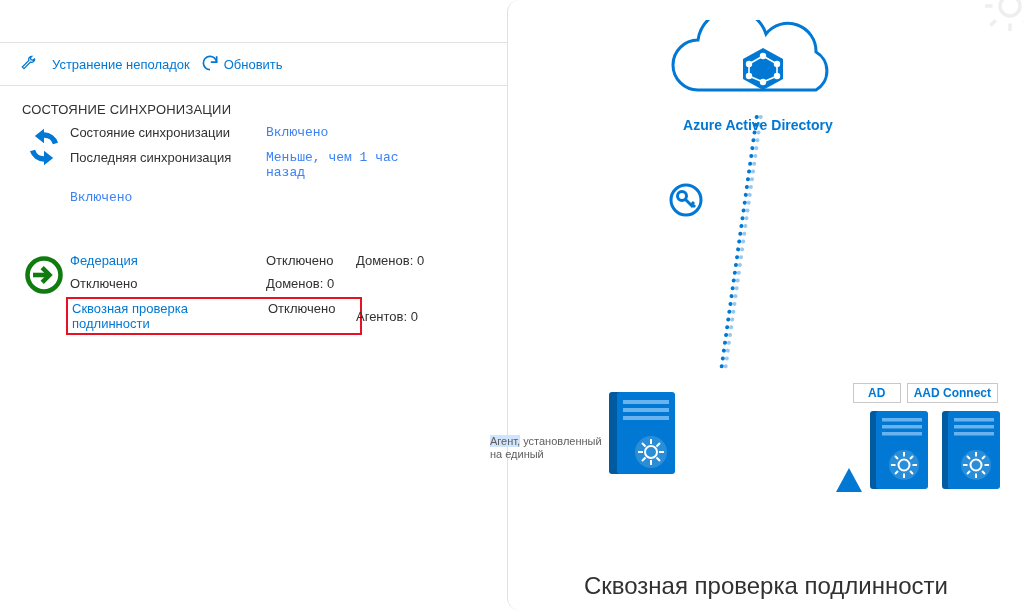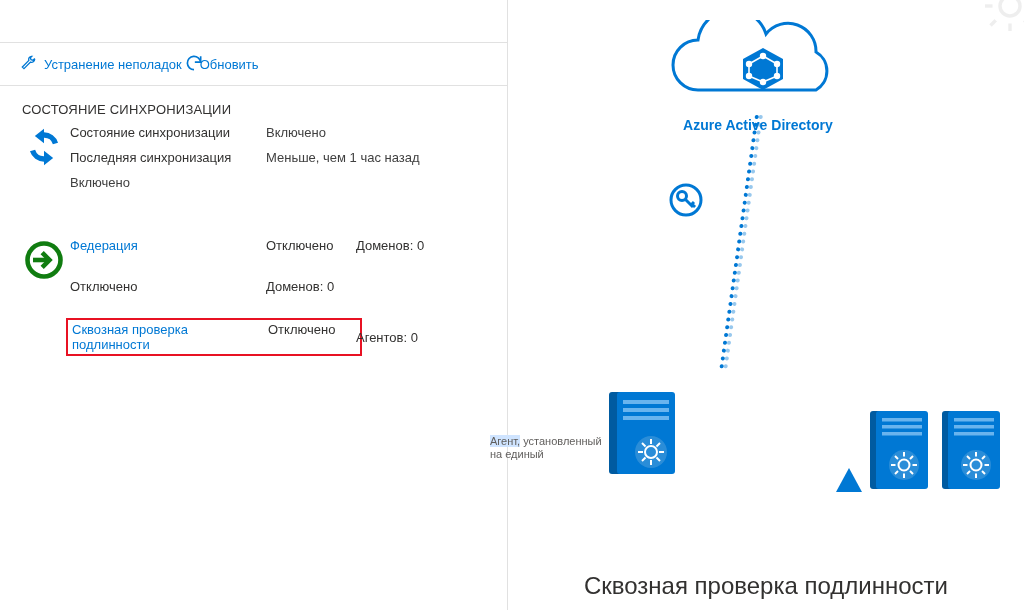--- a/index.html
+++ b/index.html
@@ -1,36 +1,36 @@
 <!DOCTYPE html>
 <html><head>
 <meta charset="utf-8">
 <style>
   * { box-sizing: border-box; }
   html, body { margin: 0; padding: 0; width: 1024px; height: 610px; font-family: "Segoe UI", Arial, sans-serif; font-size: 13px; color: #323130; background: #ffffff; overflow: hidden; }
   .root { display: flex; width: 1024px; height: 610px; }
   .left-pane { width: 555px; padding: 0; position: relative; }
-  .right-pane { width: 566px; border-left: 1px solid #e1e1e1; position: relative; background: #ffffff; }
-
-  .toolbar { display: flex; align-items: center; height: 44px; padding: 0 20px; border-top: 1px solid #e1e1e1; border-bottom: 1px solid #e1e1e1; margin-top: 42px; gap: 8px; }
+  .right-pane { width: 566px; border-left: 1px solid #e1e1e1; position: relative; background: #ffffff; border-radius: 12px; }
+
+  .toolbar { display: flex; align-items: center; height: 44px; padding: 0 20px; border-top: 1px solid #e1e1e1; border-bottom: 1px solid #e1e1e1; margin-top: 42px; gap: 16px; }
   .toolbar .icon-wrench svg { width: 16px; height: 16px; }
   .toolbar .icon-refresh svg { width: 20px; height: 20px; }
   .toolbar a { color: #0078d4; text-decoration: none; cursor: pointer; }
 
   .section { padding: 16px 22px 0 22px; }
   .section-title { font-size: 13px; color: #323130; letter-spacing: .2px; margin-bottom: 8px; }
   .sync-block { display: flex; align-items: flex-start; }
   .sync-icon { width: 48px; flex: 0 0 48px; }
   .sync-rows { display: grid; grid-template-columns: 196px 160px; row-gap: 10px; }
   .label { color: #323130; }
-  .value { color: #404040; }
+  .value { color: #3b82f6; font-family: Liberation Mono, monospace; }
 
   .signin-block { display: flex; align-items: flex-start; margin-top: 8px; }
   .signin-icon { width: 48px; flex: 0 0 48px; }
-  .signin-grid { display: grid; grid-template-columns: 196px 90px 90px; row-gap: 26px; align-items: center; }
+  .signin-grid { display: grid; grid-template-columns: 196px 90px 90px; row-gap: 8px; align-items: center; }
   .link { color: #0078d4; text-decoration: none; cursor: pointer; }
   .highlight-box { border: 2px solid #e81123; display: inline-block; padding: 2px 6px 2px 4px; margin: -2px -6px -2px -4px; }
 
   
   .diagram { position: absolute; inset: 0; }
   .cloud { position: absolute; top: 20px; left: 140px; width: 220px; text-align: center; }
   .cloud-title { color: #0078d4; font-weight: 700; font-size: 14px; margin-top: 4px; }
   .dotted-line { position: absolute; top: 115px; left: 247px; width: 0; height: 256px; border-left: 4px dotted #0078d4; transform: rotate(8deg); transform-origin: top; }
   .dotted-line2 { position: absolute; top: 115px; left: 251px; width: 0; height: 256px; border-left: 4px dotted #0078d4; transform: rotate(8deg); transform-origin: top; opacity: .4; }
   .key-badge { position: absolute; top: 182px; left: 160px; }
@@ -188,20 +188,24 @@
                   <line x1="20" y1="12" x2="25" y2="12"></line>
                 <line x1="3" y1="3" x2="6.5" y2="6.5"></line>
                   <line x1="17.5" y1="17.5" x2="21" y2="21"></line>
                 <line x1="3" y1="21" x2="6.5" y2="17.5"></line>
                   <line x1="17.5" y1="6.5" x2="21" y2="3"></line>
               </g>
             </g>
           </svg>
         </div>
 
+        <div class="server-labels">
+          <div class="label-box" style="width:48px; text-align:center;">AD</div>
+          <div class="label-box">AAD Connect</div>
+        </div>
 
         <div class="triangle">
           <svg width="30" height="28" viewBox="0 0 30 28">
               <polygon points="15,2 28,26 2,26" fill="#0078d4"></polygon>
             </svg>
         </div>
 
         <div class="server-stack">
           <svg width="66" height="90" viewBox="0 0 66 90">
             <rect x="4" y="6" width="52" height="78" rx="3" fill="#005ba1"></rect>

